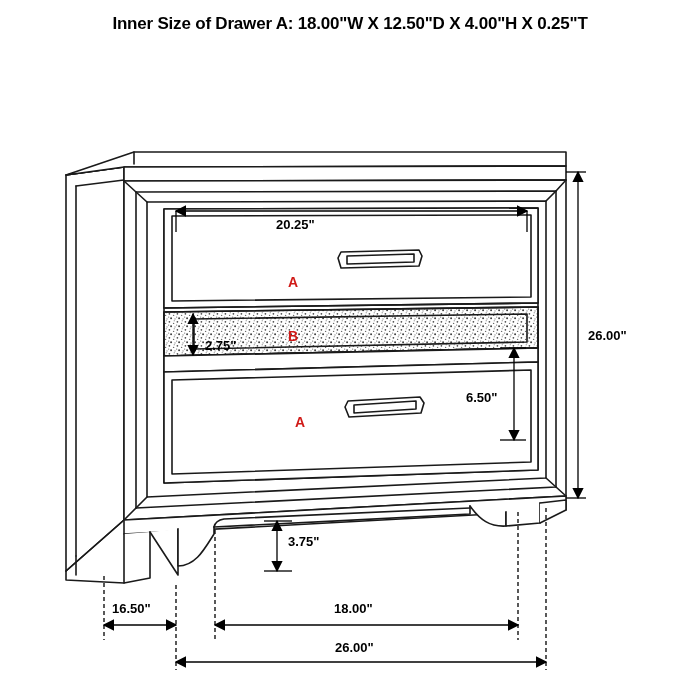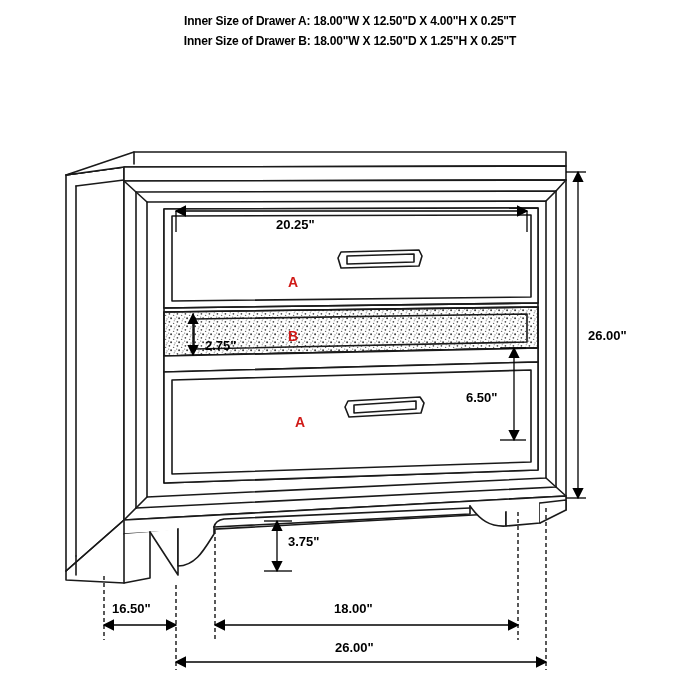--- a/index.html
+++ b/index.html
@@ -19,21 +19,21 @@
     left: 0; top: 0;
     width: 700px;
     height: 700px;
   }
   .hdr {
     position: absolute;
     left: 0;
     width: 700px;
     text-align: center;
     font-weight: bold;
-    font-size: 12px;
+    font-size: 17px;
     color: #000;
     letter-spacing: -0.2px;
     white-space: nowrap;
   }
   #hdr1 { top: 14px; }
   #hdr2 { top: 34px; }
 
   svg#art {
     position: absolute;
     left: 0; top: 0;
@@ -54,21 +54,20 @@
     color: #d01a17;
     white-space: nowrap;
   }
 </style>
 </head>
 <body>
 
 <div id="stage">
 
   <div class="hdr" id="hdr1">Inner Size of Drawer A: 18.00"W X 12.50"D X 4.00"H X 0.25"T</div>
-  <div class="hdr" id="hdr2">Inner Size of Drawer B: 18.00"W X 12.50"D X 1.25"H X 0.25"T</div>
 
   <svg id="art" viewBox="0 0 700 700">
     <defs>
       <marker id="arrH" markerWidth="9" markerHeight="9" refX="8" refY="4.5" orient="auto">
         <path d="M0,0 L9,4.5 L0,9 z" fill="#000"></path>
       </marker>
       <marker id="arrHs" markerWidth="9" markerHeight="9" refX="1" refY="4.5" orient="auto">
         <path d="M9,0 L0,4.5 L9,9 z" fill="#000"></path>
       </marker>
       <pattern id="speckle" width="8" height="8" patternUnits="userSpaceOnUse">

